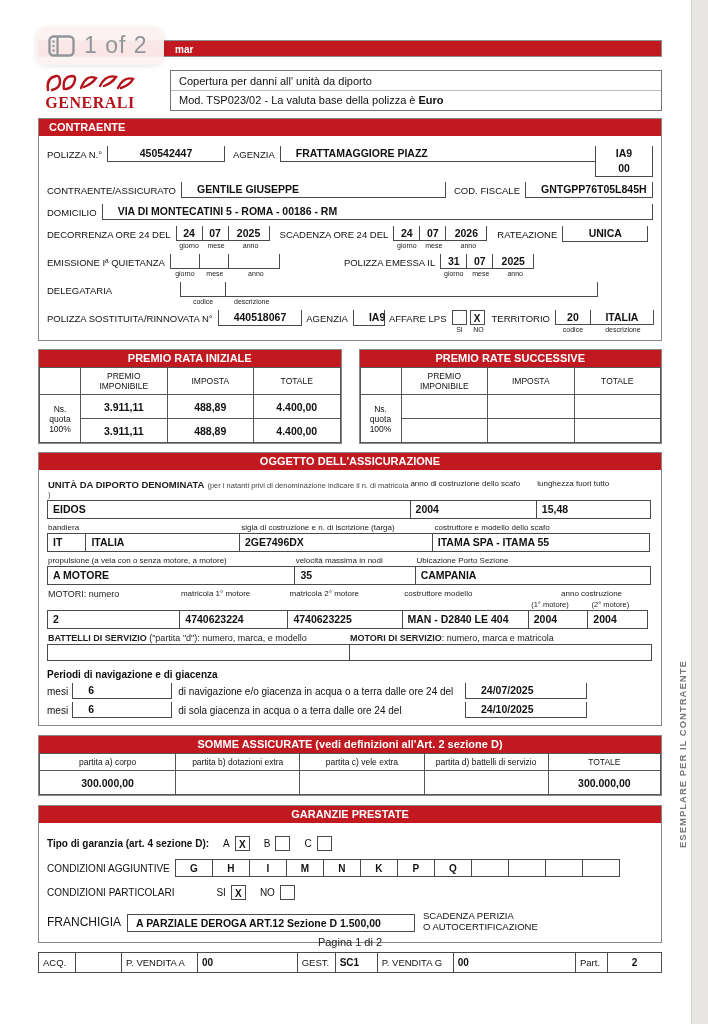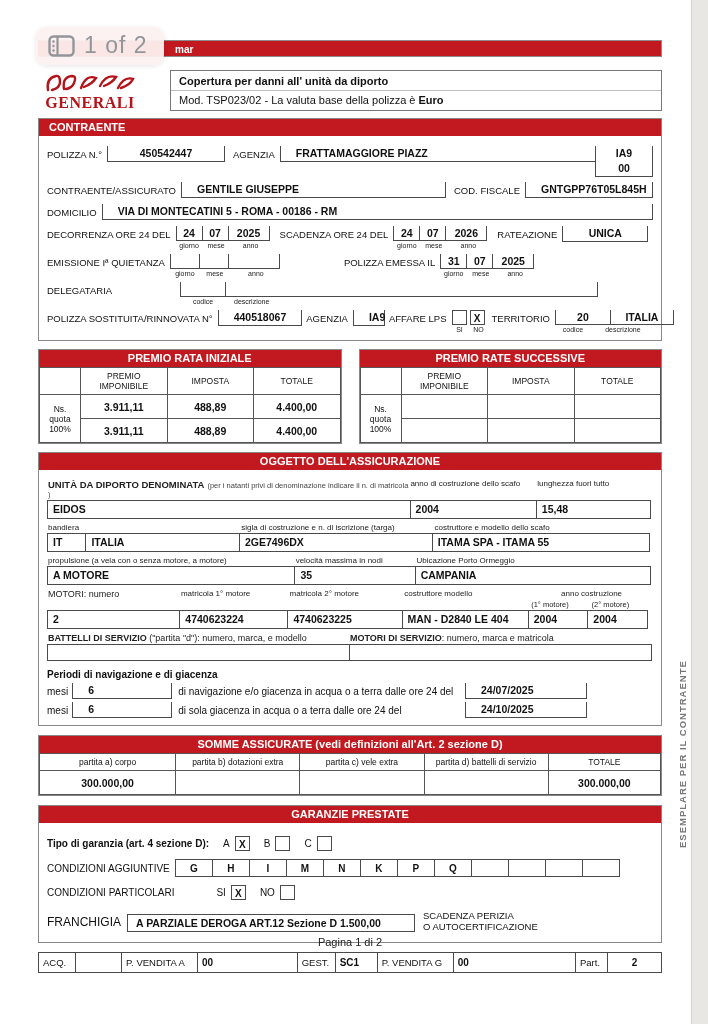--- a/index.html
+++ b/index.html
@@ -21,21 +21,21 @@
          background:rgba(252,241,240,0.95);border-radius:10px;padding:5px 16px 6px 12px;
          box-shadow:0 1px 5px rgba(0,0,0,0.10);z-index:10;}
   .badge .txt{font-size:23px;color:#92969b;letter-spacing:1px;}
 
   
   .header-row{display:flex;margin-top:13px;align-items:flex-start;}
   .logo{width:96px;margin-left:4px;text-align:center;}
   .logo-word{font-family:"Liberation Serif","DejaVu Serif",serif;font-weight:bold;color:#b5131a;
              font-size:16px;letter-spacing:0.5px;margin-top:-2px;}
   .title-box{margin-left:32px;flex:1;border:1px solid #777;background:#fff;}
-  .title-box .t1{font-size:11px;font-weight:bold;padding:4px 8px 3px;border-bottom:1px solid #bbb;}
+  .title-box .t1{font-size:11px;font-weight:normal;padding:4px 8px 3px;border-bottom:1px solid #bbb;}
   .title-box .t2{font-size:11px;padding:3px 8px 4px;}
 
   
   .sec{border:1px solid #888;margin-top:6px;}
   .sec-bar{background:#c1191f;color:#fff;font-weight:bold;font-size:11px;height:17px;line-height:17px;}
   .sec-bar.left{text-align:left;padding-left:10px;}
   .sec-bar.center{text-align:center;}
   .sec-body{padding:5px 8px 7px;}
 
   
@@ -274,21 +274,21 @@
             <span class="cb">X</span>
           </span>
           <span class="dlbls">
               <span style="width:16px;">SI</span>
               <span style="width:18px;margin-left:2px;">NO</span>
             </span>
         </span>
         <span class="lbl ml4">TERRITORIO</span>
         <span>
           <span class="dcells">
-              <span class="dcell" style="width:56px;">20</span>
+              <span class="dcell" style="width:36px;">20</span>
               <span class="dcell" style="width:64px;">ITALIA</span>
             </span>
           <span class="dlbls">
               <span style="width:36px;">codice</span>
               <span style="width:64px;">descrizione</span>
             </span>
         </span>
       </div>
 
     </div>
@@ -373,21 +373,21 @@
           <span class="gcell" style="width:25.5%;">ITALIA</span>
           <span class="gcell" style="width:32%;">2GE7496DX</span>
           <span class="gcell" style="width:36%;">ITAMA SPA - ITAMA 55</span>
         </div>
       </div>
 
       <div class="grp">
         <div class="glbls">
           <span style="width:41%;">propulsione (a vela con o senza motore, a motore)</span>
           <span style="width:20%;">velocità massima in nodi</span>
-          <span style="width:39%;">Ubicazione Porto Ormeggio</span>
+          <span style="width:39%;">Ubicazione Porto Sezione</span>
         </div>
         <div class="gcells">
           <span class="gcell" style="width:41%;">A MOTORE</span>
           <span class="gcell" style="width:20%;">35</span>
           <span class="gcell" style="width:39%;">CAMPANIA</span>
         </div>
       </div>
 
       <div class="grp">
         <div class="glbls">

